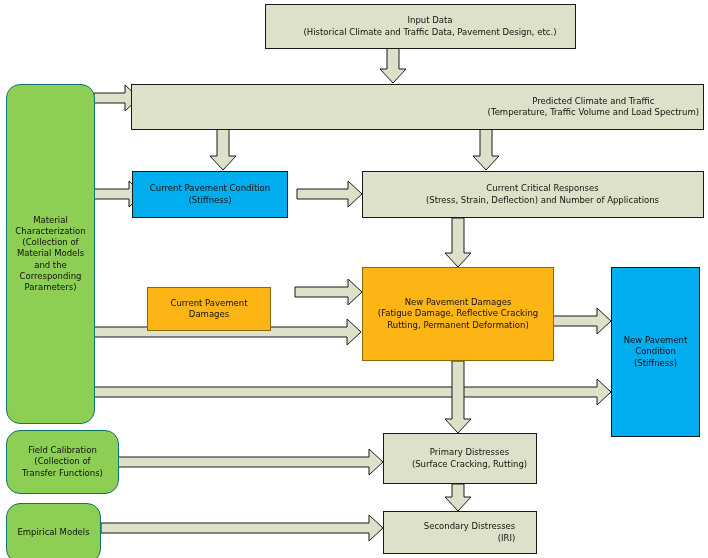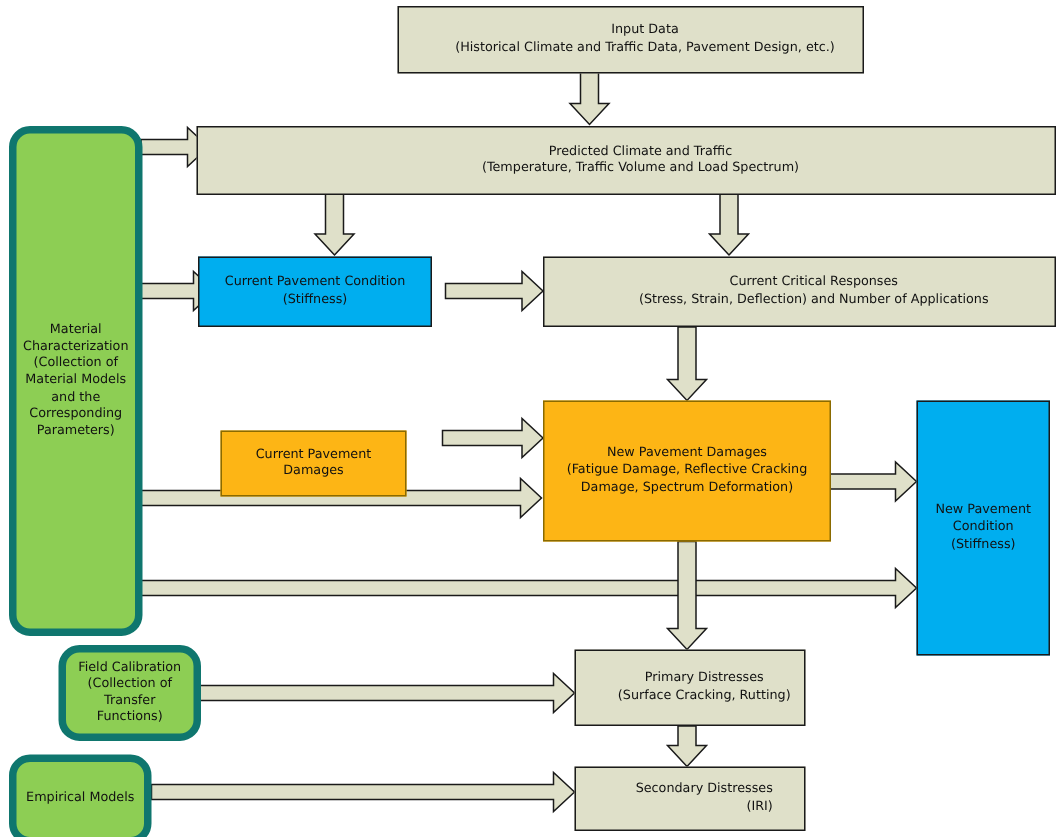--- a/index.html
+++ b/index.html
@@ -5,21 +5,21 @@
   html,body{margin:0;padding:0;background:#ffffff;}
   body{font-family:"DejaVu Sans","Liberation Sans",sans-serif;}
   #stage{position:relative;width:708px;height:558px;background:#ffffff;overflow:hidden;}
   .node{position:absolute;box-sizing:border-box;border:1px solid #1a1a1a;
         display:flex;align-items:center;justify-content:center;text-align:center;
         color:#111111;font-size:8.5px;line-height:1.32;padding:2px 4px;z-index:3;}
   .node .lbl{white-space:pre-line;}
   .beige{background:#dfe0c9;padding-left:23px;}
   .blue{background:#00aeef;}
   .orange{background:#fdb515;border-color:#8a6a00;}
-  .green{background:#8dce54;border:5px solid #0f766e;border-radius:14px;}
+  .green{background:#8dce54;border:1px solid #0f766e;border-radius:14px;}
   .arrow{position:absolute;z-index:2;}
   .arrow svg{display:block;overflow:visible;}
   .apath{fill:#dfe0c9;stroke:#1a1a1a;stroke-width:1;}
 </style>
 </head>
 <body>
 
 <div id="stage">
 
   <div class="arrow" style="left:378px;top:47px;width:30px;height:37px;">
@@ -110,21 +110,21 @@
     <svg width="28" height="28" viewBox="0 0 28 28">
       <path class="apath" d="M8,0 L20,0 L20,13 L27,13 L14,27 L1,13 L8,13 Z"></path>
     </svg>
   </div>
 
   <div class="node beige" style="left:265px;top:4px;width:311px;height:45px;">
     <span class="lbl">Input Data
 (Historical Climate and Traffic Data, Pavement Design, etc.)</span>
   </div>
 
-  <div class="node beige" style="left:131px;top:84px;width:573px;height:46px;">
+  <div class="node beige" style="left:131px;top:84px;width:573px;height:46px;justify-content:flex-end;">
     <span class="lbl">Predicted Climate and Traffic
 (Temperature, Traffic Volume and Load Spectrum)</span>
   </div>
 
   <div class="node green" style="left:6px;top:84px;width:89px;height:340px;">
     <span class="lbl">Material
 Characterization
 (Collection of
 Material Models
 and the
@@ -142,30 +142,30 @@
 (Stress, Strain, Deflection) and Number of Applications</span>
   </div>
 
   <div class="node orange" style="left:147px;top:267px;width:124px;height:44px;margin-top:20px;">
     <span class="lbl">Current Pavement Damages</span>
   </div>
 
   <div class="node orange" style="left:362px;top:267px;width:192px;height:94px;">
     <span class="lbl">New Pavement Damages
 (Fatigue Damage, Reflective Cracking
-Damage, Spectrum Deformation)</span>
+Rutting, Permanent Deformation)</span>
   </div>
 
   <div class="node blue" style="left:611px;top:267px;width:89px;height:170px;">
     <span class="lbl">New Pavement
 Condition
 (Stiffness)</span>
   </div>
 
-  <div class="node green" style="left:6px;top:430px;width:95px;height:64px;margin-left:33px;">
+  <div class="node green" style="left:6px;top:430px;width:113px;height:64px;">
     <span class="lbl">Field Calibration
 (Collection of
 Transfer Functions)</span>
   </div>
 
   <div class="node green" style="left:6px;top:503px;width:95px;height:60px;">
     <span class="lbl">Empirical Models</span>
   </div>
 
   <div class="node beige" style="left:383px;top:433px;width:154px;height:51px;">

